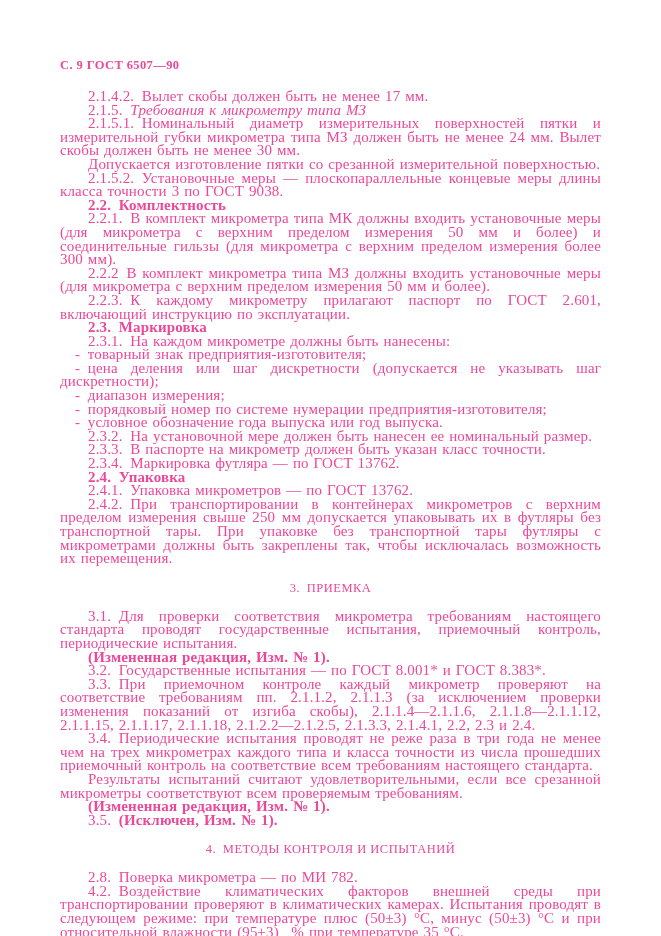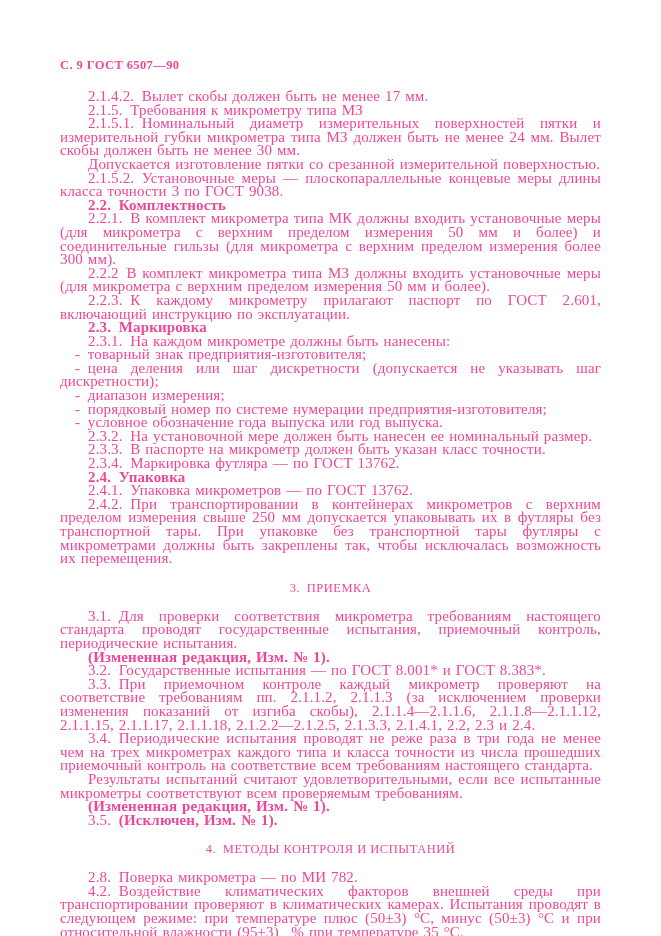--- a/index.html
+++ b/index.html
@@ -33,21 +33,21 @@
   }
   .p.dash { text-indent: 15px; }
   .p.b { font-weight: bold; }
   .sec {
     font-size: 12.5px;
     font-weight: normal;
     text-align: center;
     letter-spacing: 0.5px;
     margin: 15px 0 14px 0;
   }
-  .i { }
+  .i { font-style: italic; }
   b { font-weight: bold; }
   .fn { margin-top: 5px; }
   .fn-rule {
     width: 52px;
     height: 0;
     border-top: 1px solid #2a2a2a;
     margin: 0 0 3px 0;
   }
   .fn-text {
     margin: 0;
@@ -90,21 +90,21 @@
   </div>
 
   <h2 class="sec">3. ПРИЕМКА</h2>
 
   <div>
     <p class="p">3.1. Для проверки соответствия микрометра требованиям настоящего стандарта проводят государственные испытания, приемочный контроль, периодические испытания.</p>
     <p class="p b">(Измененная редакция, Изм. № 1).</p>
     <p class="p">3.2. Государственные испытания — по ГОСТ 8.001* и ГОСТ 8.383*.</p>
     <p class="p">3.3. При приемочном контроле каждый микрометр проверяют на соответствие требованиям пп. 2.1.1.2, 2.1.1.3 (за исключением проверки изменения показаний от изгиба скобы), 2.1.1.4—2.1.1.6, 2.1.1.8—2.1.1.12, 2.1.1.15, 2.1.1.17, 2.1.1.18, 2.1.2.2—2.1.2.5, 2.1.3.3, 2.1.4.1, 2.2, 2.3 и 2.4.</p>
     <p class="p">3.4. Периодические испытания проводят не реже раза в три года не менее чем на трех микрометрах каждого типа и класса точности из числа прошедших приемочный контроль на соответствие всем требованиям настоящего стандарта.</p>
-    <p class="p">Результаты испытаний считают удовлетворительными, если все испытанные микрометры соответствуют всем проверяемым требованиям.</p>
+    <p class="p">Результаты испытаний считают удовлетворительными, если все срезанной микрометры соответствуют всем проверяемым требованиям.</p>
     <p class="p b">(Измененная редакция, Изм. № 1).</p>
     <p class="p"><span>3.5.</span> <b>(Исключен, Изм. № 1).</b></p>
   </div>
 
   <h2 class="sec">4. МЕТОДЫ КОНТРОЛЯ И ИСПЫТАНИЙ</h2>
 
   <div>
     <p class="p">2.8. Поверка микрометра — по МИ 782.</p>
     <p class="p">4.2. Воздействие климатических факторов внешней среды при транспортировании проверяют в климатических камерах. Испытания проводят в следующем режиме: при температуре плюс (50±3) °С, минус (50±3) °С и при относительной влажности (95±3)  % при температуре 35 °С.</p>
   </div>

